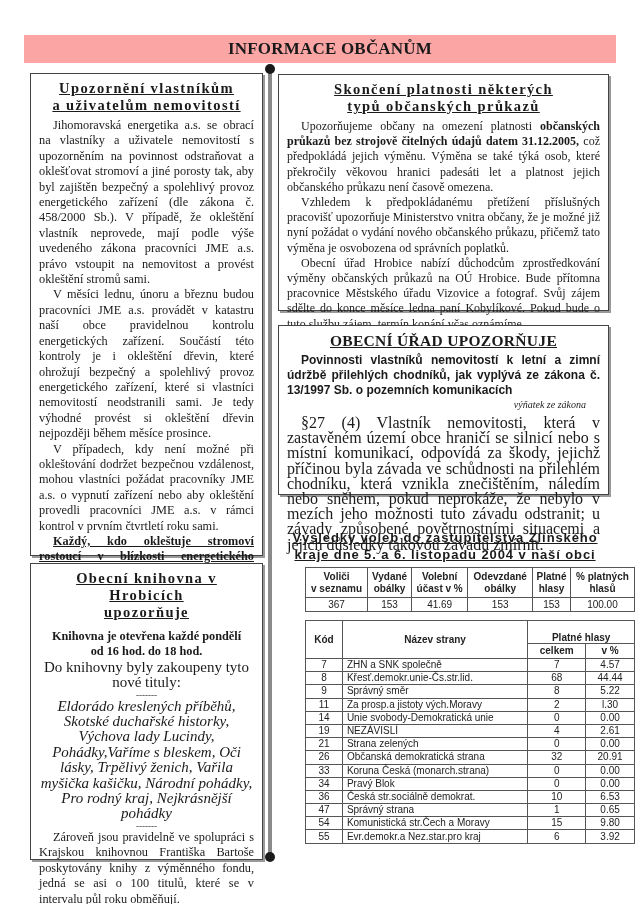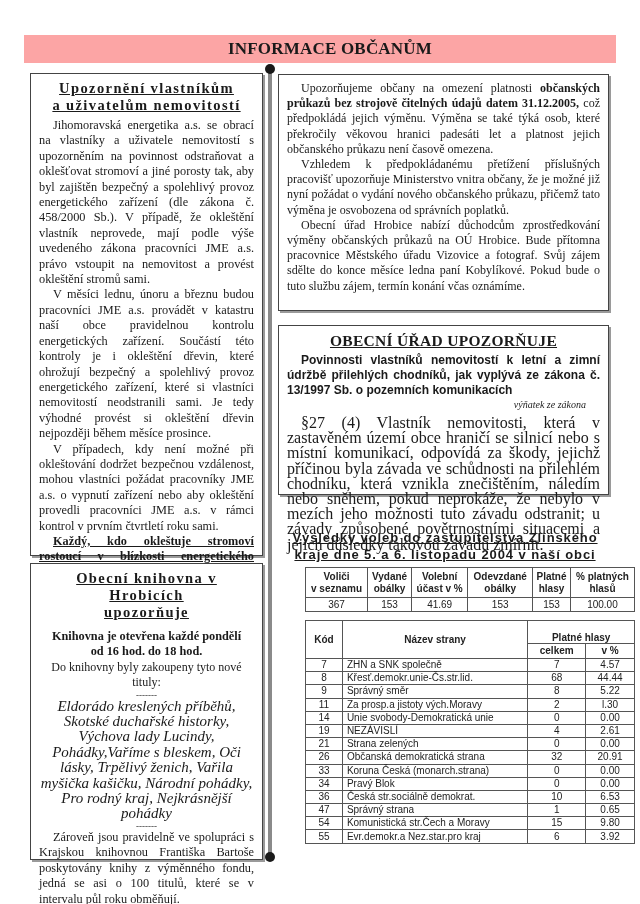--- a/index.html
+++ b/index.html
@@ -27,21 +27,21 @@
 
   
   #box-jme { left: 30px; top: 73px; width: 233px; height: 483px; padding: 6px 8px 0 8px; }
   #box-jme .box-title { font-size: 14.5px; margin-bottom: 4px; }
   .bold-u { font-weight: bold; text-decoration: underline; text-indent: 14px; }
 
   
   #box-lib { left: 30px; top: 563px; width: 233px; height: 297px; padding: 6px 8px 8px 8px; }
   #box-lib .box-title { font-size: 14.5px; margin-bottom: 8px; }
   .center-bold { text-align: center; font-weight: bold; font-size: 12.3px; line-height: 15.4px; }
-  .center { text-align: center; font-size: 12px; line-height: 15.4px; }
+  .center { text-align: center; font-size: 15px; line-height: 15.4px; }
   .center-it { text-align: center; font-style: italic; font-size: 15px; line-height: 15.4px; }
   .sep { text-align: center; font-size: 9px; line-height: 8px; }
 
   
   .divider {
     position: absolute; left: 268px; top: 68px; width: 4px; height: 790px;
     background: #8a8a8a;
   }
   .divider::before, .divider::after {
     content: ""; position: absolute; left: -3px; width: 10px; height: 10px;
@@ -116,20 +116,24 @@
   <div class="center-it">Eldorádo kreslených příběhů, Skotské duchařské historky, Výchova lady Lucindy, Pohádky,Vaříme s bleskem, Oči lásky, Trpělivý ženich, Vařila myšička kašičku, Národní pohádky, Pro rodný kraj, Nejkrásnější pohádky</div>
   <div class="sep">-------</div>
   <p class="para">Zároveň jsou pravidelně ve spolupráci s Krajskou knihovnou Františka Bartoše poskytovány knihy z výměnného fondu, jedná se asi o 100 titulů, které se v intervalu půl roku obměňují.</p>
   <p class="para">Na Vaši návštěvu se těší knihovnice</p>
   <p class="sig">Marie Samsonková.</p>
 </div>
 
 <div class="divider"></div>
 
 <div class="box" id="box-op">
+  <div class="box-title">
+    <div>Skončení platnosti některých</div>
+    <div>typů občanských průkazů</div>
+  </div>
   <p class="para"><span>Upozorňujeme občany na omezení platnosti </span><b>občanských průkazů bez strojově čitelných údajů datem 31.12.2005,</b><span> což předpokládá jejich výměnu. Výměna se také týká osob, které překročily věkovou hranici padesáti let a platnost jejich občanského průkazu není časově omezena.</span></p>
   <p class="para">Vzhledem k předpokládanému přetížení příslušných pracovišť upozorňuje Ministerstvo vnitra občany, že je možné již nyní požádat o vydání nového občanského průkazu, přičemž tato výměna je osvobozena od správních poplatků.</p>
   <p class="para">Obecní úřad Hrobice nabízí důchodcům zprostředkování výměny občanských průkazů na OÚ Hrobice. Bude přítomna pracovnice Městského úřadu Vizovice a fotograf. Svůj zájem sdělte do konce měsíce ledna paní Kobylíkové. Pokud bude o tuto službu zájem, termín konání včas oznámíme.</p>
 </div>
 
 <div class="box" id="box-ou">
   <div class="box-title">OBECNÍ ÚŘAD UPOZORŇUJE</div>
   <p class="sans-bold">Povinnosti vlastníků nemovitostí k letní a zimní údržbě přilehlých chodníků, jak vyplývá ze zákona č. 13/1997 Sb. o pozemních komunikacích</p>
   <p class="excerpt">výňatek ze zákona</p>
   <p class="para">§27 (4) Vlastník nemovitosti, která v zastavěném území obce hraničí se silnicí nebo s místní komunikací, odpovídá za škody, jejichž příčinou byla závada ve schůdnosti na přilehlém chodníku, která vznikla znečištěním, náledím nebo sněhem, pokud neprokáže, že nebylo v mezích jeho možnosti tuto závadu odstranit; u závady způsobené povětrnostními situacemi a jejich důsledky takovou závadu zmírnit.</p>

